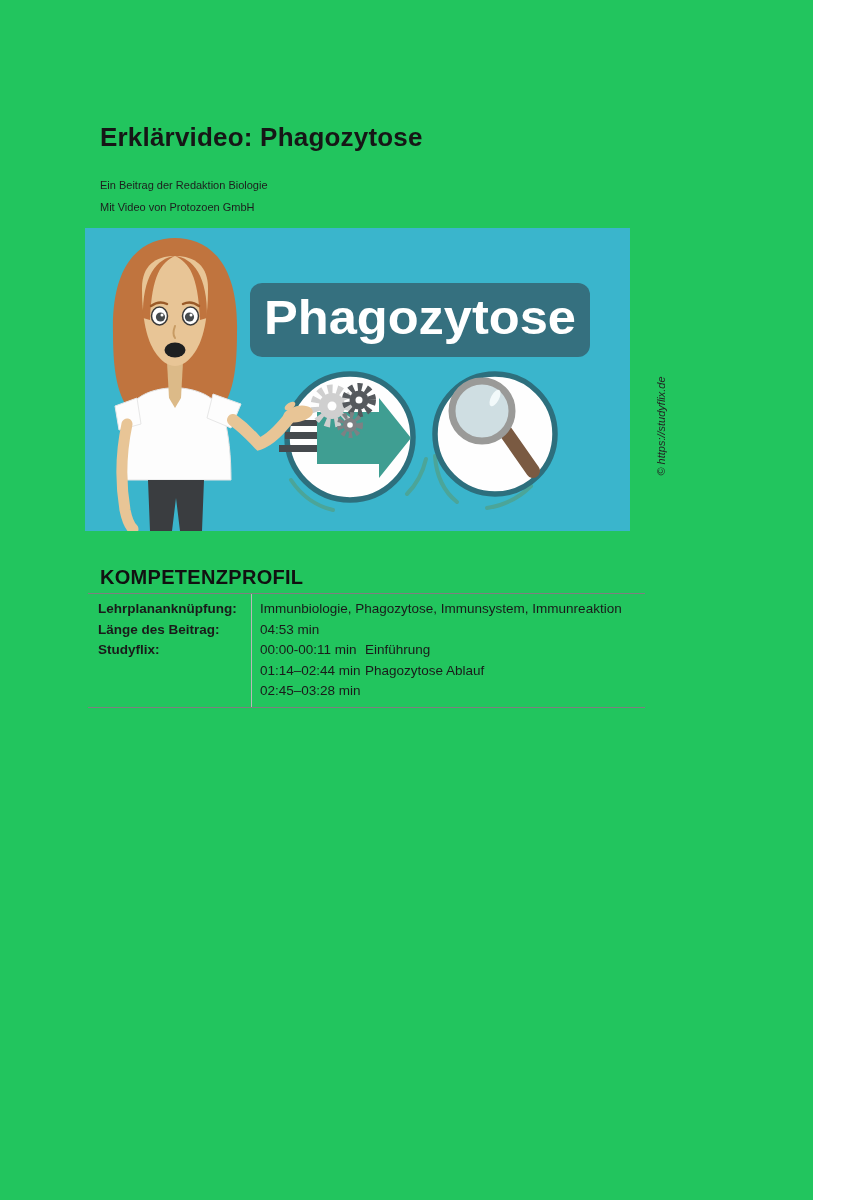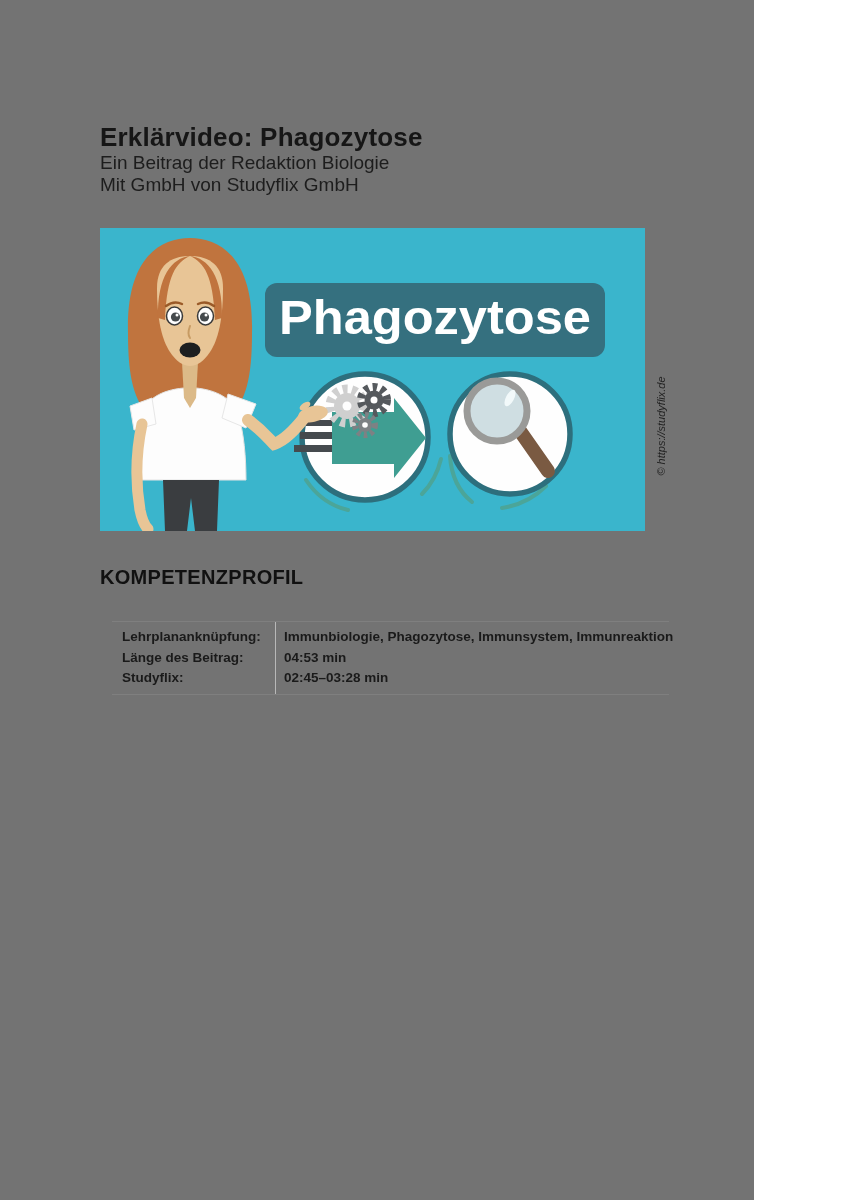--- a/index.html
+++ b/index.html
@@ -1,60 +1,60 @@
 <!DOCTYPE html>
 <html><head>
 <meta charset="utf-8">
 <style>
   * { margin:0; padding:0; box-sizing:border-box; }
   html,body { background:#ffffff; }
   .page {
-    position:relative; width:754px; height:1200px; background:#737373;
+    position:relative; width:813px; height:1200px; background:#22c55e;
     font-family:"Liberation Sans", sans-serif; color:#1a1a1a; overflow:hidden;
   }
   .doc-title {
     position:absolute; left:100px; top:122px;
     font-size:26px; font-weight:bold; color:#161616; letter-spacing:0.2px;
   }
-  .subtitle-block { position:absolute; left:100px; top:152px; font-size:19px; line-height:22px; color:#1d1d1d; }
-  .thumb { position:absolute; left:100px; top:228px; width:545px; height:303px;border-radius:18px; }
+  .subtitle-block { position:absolute; left:100px; top:174px; font-size:11px; line-height:22px; color:#1d1d1d; }
+  .thumb { position:absolute; left:85px; top:228px; width:545px; height:303px;border-radius:18px; }
   .thumb svg { display:block; }
   .copyright {
     position:absolute; left:591px; top:420px; width:140px; text-align:center;
     transform:rotate(-90deg); font-size:11px; font-style:italic; color:#222222;
     white-space:nowrap;
   }
   .kp-heading {
     position:absolute; left:100px; top:566px;
     font-size:20px; font-weight:bold; letter-spacing:0.3px; color:#111;
   }
   .kp-table {
-    position:absolute; left:112px; top:593px; width:557px;
+    position:absolute; left:88px; top:593px; width:557px;
     border-top:1.5px solid #7f7f7f; border-bottom:1.5px solid #7f7f7f;
-    padding:5px 0 5px 0; display:flex;margin-top:28px;
+    padding:5px 0 5px 0; display:flex;
   }
   .kp-divider { position:absolute; left:163px; top:0; bottom:0; width:1px; background:#b8b8b8; }
   .col-labels { width:163px; flex:none; padding-left:10px; }
   .col-labels .lbl { height:20.6px; line-height:20.6px; font-size:13.5px; font-weight:bold; white-space:nowrap; }
   .col-values { flex:1; padding-left:9px; }
-  .col-values .val { height:20.6px; line-height:20.6px; font-size:13.5px; white-space:nowrap;font-weight:bold; }
+  .col-values .val { height:20.6px; line-height:20.6px; font-size:13.5px; white-space:nowrap; }
   .seg { display:flex; }
   .seg-time { width:97px; flex:none; }
   .seg-title { padding-left:8px; }
 </style>
 </head>
 <body>
 
 <div class="page">
 
   <h1 class="doc-title">Erklärvideo: Phagozytose</h1>
 
   <div class="subtitle-block">
     <div>Ein Beitrag der Redaktion Biologie</div>
-    <div>Mit GmbH von Studyflix GmbH</div>
+    <div>Mit Video von Protozoen GmbH</div>
   </div>
 
   <div class="thumb">
     <svg width="545" height="303" viewBox="0 0 545 303">
 
       <rect x="0" y="0" width="545" height="303" fill="#3ab5cc"></rect>
 
       <g stroke="#4ba599" stroke-width="4" fill="none" stroke-linecap="round">
         <path d="M206,252 Q222,276 248,282"></path>
         <path d="M322,266 Q336,252 341,231"></path>
@@ -141,18 +141,26 @@
     <div class="kp-divider"></div>
     <div class="col-labels">
       <div class="lbl">Lehrplananknüpfung:</div>
       <div class="lbl">Länge des Beitrag:</div>
       <div class="lbl">Studyflix:</div>
     </div>
     <div class="col-values">
       <div class="val">Immunbiologie, Phagozytose, Immunsystem, Immunreaktion</div>
       <div class="val">04:53 min</div>
       <div class="val seg">
+        <span class="seg-time">00:00-00:11 min</span>
+        <span class="seg-title">Einführung</span>
+      </div>
+      <div class="val seg">
+        <span class="seg-time">01:14–02:44 min</span>
+        <span class="seg-title">Phagozytose Ablauf</span>
+      </div>
+      <div class="val seg">
         <span class="seg-time">02:45–03:28 min</span>
       </div>
     </div>
   </div>
 
 </div>
 
 </body></html>

